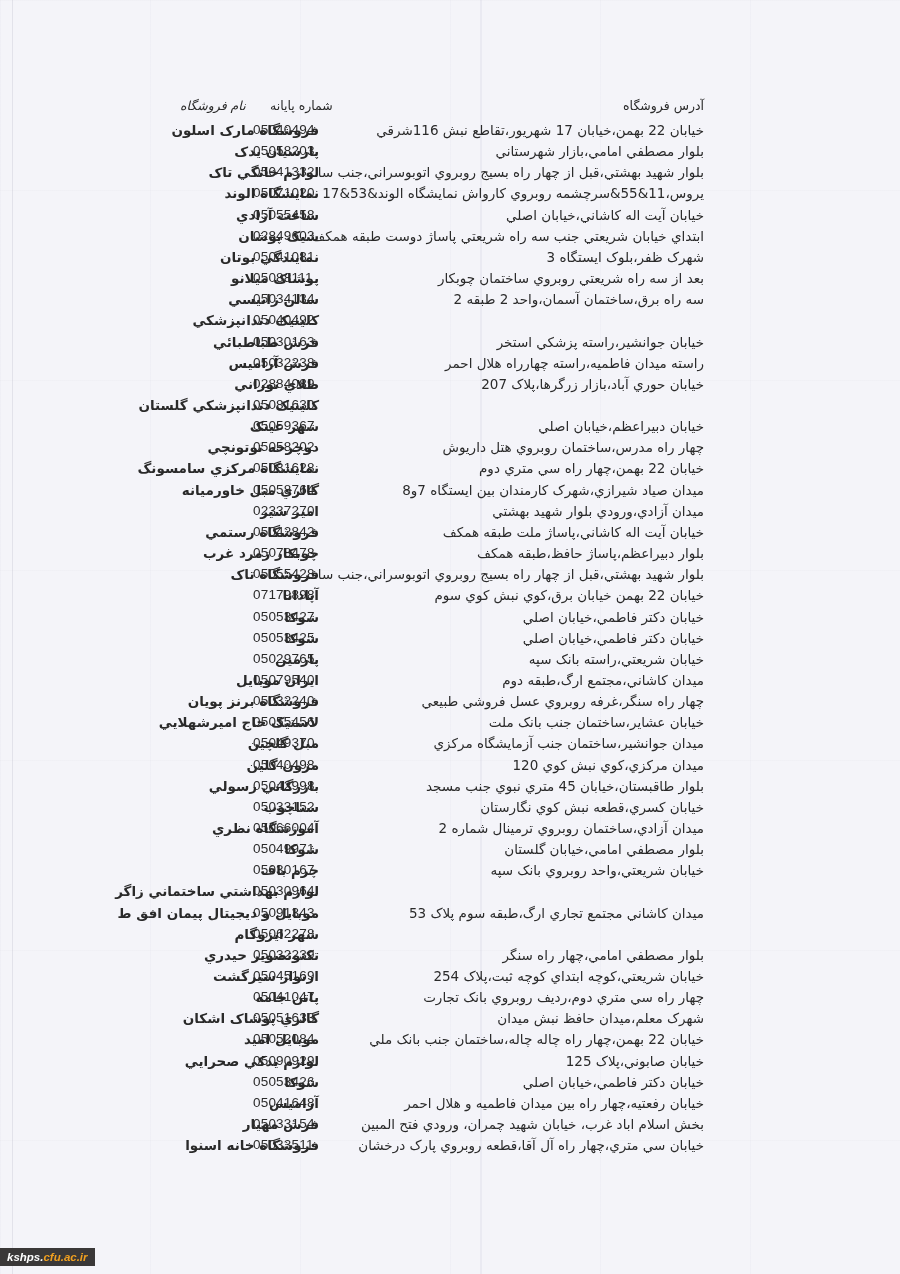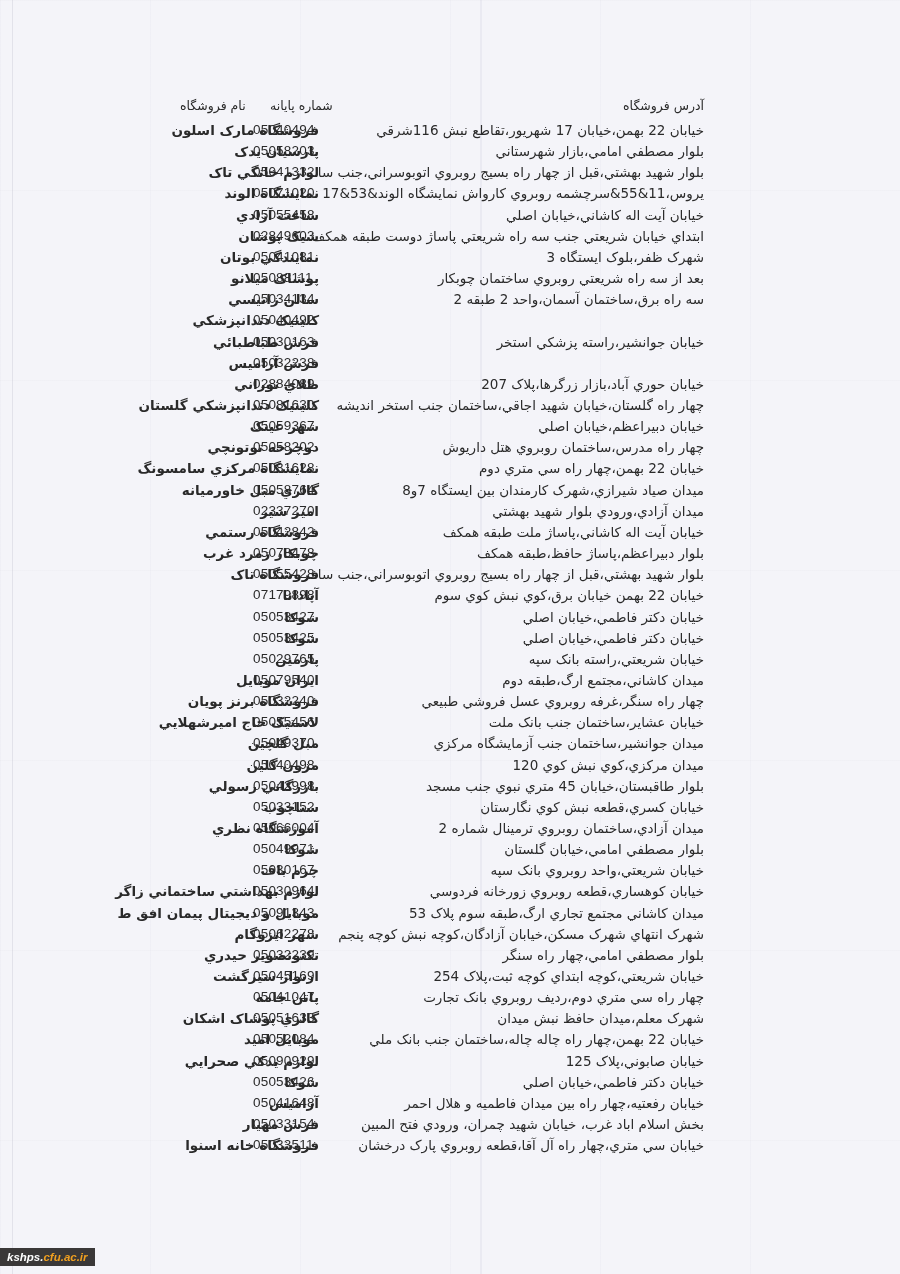--- a/index.html
+++ b/index.html
@@ -22,21 +22,21 @@
       position: absolute; left: 0; width: 900px; height: 20px;
       font-size: 13.5px; line-height: 20px; white-space: nowrap;
     }
     .header-row { font-size: 12.5px; }
     .addr {
       position: absolute; right: 196px; top: 0;
       direction: rtl; text-align: left;
     }
     .hdr-addr { position: absolute; right: 196px; top: 0; direction: rtl; }
     .hdr-term { position: absolute; left: 270px; top: 0; direction: rtl; }
-    .hdr-name { position: absolute; left: 180px; top: 0; direction: rtl; }
+    .hdr-name { position: absolute; left: 180px; top: 0; direction: rtl; font-style: italic; }
     .term {
       position: absolute; left: 253px; top: 0; width: 68px;
       font-family: "Liberation Sans", sans-serif; font-size: 13.5px; letter-spacing: 0.2px;
     }
     .name {
       position: absolute; right: 581px; top: 0;
       direction: rtl; text-align: right; font-weight: bold;
     }
     .watermark {
       position: absolute; left: 0; top: 1248px; height: 18px; padding: 0 7px;
@@ -108,30 +108,30 @@
       <div class="row" style="top: 310.4px;">
         <span class="term">05040492</span>
         <span class="name">کلينيک دندانپزشکي</span>
       </div>
       <div class="row" style="top: 331.5px;">
         <span class="addr">خيابان جوانشير،راسته پزشکي استخر</span>
         <span class="term">05030163</span>
         <span class="name">فرش طباطبائي</span>
       </div>
       <div class="row" style="top: 352.6px;">
+        <span class="addr">راسته ميدان فاطميه،راسته چهارراه هلال احمر</span>
         <span class="term">05032238</span>
         <span class="name">فرش آراميس</span>
       </div>
       <div class="row" style="top: 373.8px;">
         <span class="addr">خيابان حوري آباد،بازار زرگرها،پلاک 207</span>
         <span class="term">02884089</span>
         <span class="name">طلاي نوراني</span>
       </div>
       <div class="row" style="top: 394.9px;">
-        <span class="addr">چهار راه گلستان،خيابان شهيد اجاقي،ساختمان جنب استخر انديشه</span>
         <span class="term">05081630</span>
         <span class="name">کلينيک دندانپزشکي گلستان</span>
       </div>
       <div class="row" style="top: 416.1px;">
         <span class="addr">خيابان دبيراعظم،خيابان اصلي</span>
         <span class="term">05059367</span>
         <span class="name">شهر عينک</span>
       </div>
       <div class="row" style="top: 437.3px;">
         <span class="addr">چهار راه مدرس،ساختمان روبروي هتل داريوش</span>
@@ -232,31 +232,29 @@
         <span class="addr">بلوار مصطفي امامي،خيابان گلستان</span>
         <span class="term">05049971</span>
         <span class="name">شوکا</span>
       </div>
       <div class="row" style="top: 860.3px;">
         <span class="addr">خيابان شريعتي،واحد روبروي بانک سپه</span>
         <span class="term">05030167</span>
         <span class="name">چرم باف</span>
       </div>
       <div class="row" style="top: 881.4px;">
-        <span class="addr">خيابان کوهساري،قطعه روبروي زورخانه فردوسي</span>
         <span class="term">05030964</span>
         <span class="name">لوازم بهداشتي ساختماني زاگر</span>
       </div>
       <div class="row" style="top: 902.5px;">
         <span class="addr">ميدان کاشاني مجتمع تجاري ارگ،طبقه سوم پلاک 53</span>
         <span class="term">05091343</span>
         <span class="name">موبايل و ديجيتال پيمان افق ط</span>
       </div>
       <div class="row" style="top: 923.7px;">
-        <span class="addr">شهرک انتهاي شهرک مسکن،خيابان آزادگان،کوچه نبش کوچه پنجم</span>
         <span class="term">05062278</span>
         <span class="name">شهر ايزوگام</span>
       </div>
       <div class="row" style="top: 944.8px;">
         <span class="addr">بلوار مصطفي امامي،چهار راه سنگر</span>
         <span class="term">05032239</span>
         <span class="name">تکنوتصوير حيدري</span>
       </div>
       <div class="row" style="top: 966px;">
         <span class="addr">خيابان شريعتي،کوچه ابتداي کوچه ثبت،پلاک 254</span>

